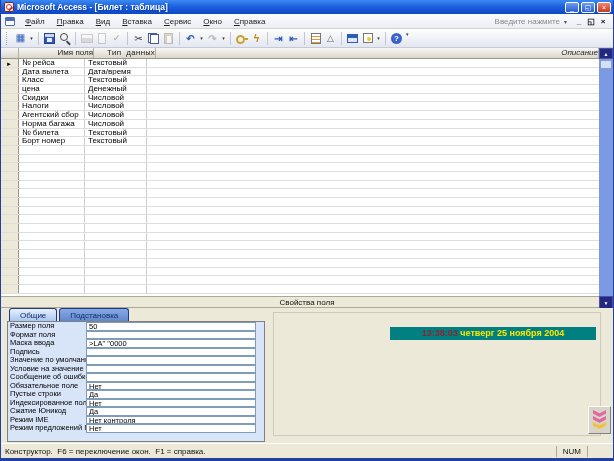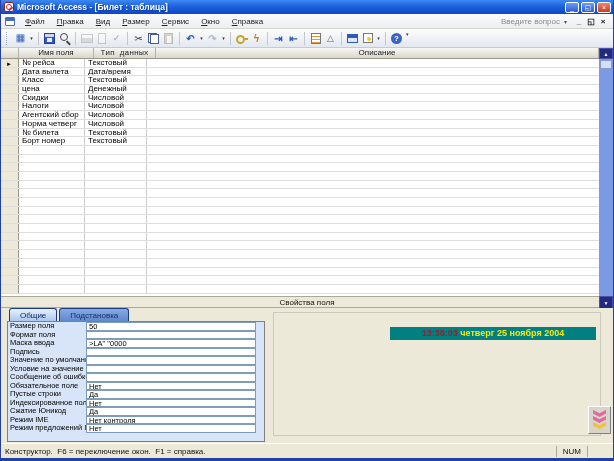--- a/index.html
+++ b/index.html
@@ -62,22 +62,22 @@
   .i-key::after{content:"";position:absolute;right:0;top:4.5px;width:5px;height:2px;background:#caa32a;}
   .i-props{width:10px;height:11px;border:1px solid #777;background:repeating-linear-gradient(180deg,#fff 0 2px,#e8963c 2px 3px);}
   .i-dbwin{width:11px;height:9px;border:1px solid #2d5bb8;background:linear-gradient(180deg,#2d5bb8 0 3px,#dce8fa 3px);}
   .i-newobj{width:10px;height:10px;border:1px solid #777;background:#fff;position:relative;}
   .i-newobj::after{content:"";position:absolute;right:1px;bottom:1px;width:4px;height:4px;background:#f4c430;border-radius:50%;}
   .i-help{width:11px;height:11px;border-radius:50%;background:#3a62c8;color:#fff;font-size:8px;font-weight:bold;text-align:center;line-height:11px;}
   .tbopts{margin-left:2px;font-size:5px;color:#333;align-self:flex-start;padding-top:2px;}
   
   .gridregion{position:relative;height:248px;background:#fff;overflow:hidden;}
   .ghead{display:flex;height:11px;margin-right:14px;background:linear-gradient(180deg,#f8f7f4,#d9d6ca);border-bottom:1px solid #9a968a;}
-  .ghead .hc{border-right:1px solid #b3b0a4;text-align:center;font-size:8px;line-height:10px;color:#222;overflow:hidden;}
-  .hc.sel{width:18px;} .hc.name{width:75px;} .hc.type{width:62px;font-family:Liberation Mono, monospace;} .hc.desc{flex:1;}
+  .ghead .hc{border-right:1px solid #b3b0a4;text-align:right;font-size:8px;line-height:10px;color:#222;overflow:hidden;}
+  .hc.sel{width:18px;} .hc.name{width:75px;} .hc.type{width:62px;font-family:Liberation Mono, monospace;} .hc.desc{flex:1;font-style:italic;}
   .gbody{margin-right:14px;}
   .grow{display:flex;height:8.7px;border-bottom:1px solid #dedede;}
   .gsel{width:18px;background:#ece9d8;border-right:1px solid #9a968a;flex:0 0 auto;}
   .gc{font-size:8px;line-height:8.5px;padding-left:3px;white-space:nowrap;overflow:hidden;border-right:1px solid #cccccc;}
   .gc.gname{width:66px;} .gc.gtype{width:62px;} .gc.gdesc{flex:1;border-right:none;}
   .rowmarker{position:absolute;left:5px;top:12px;font-size:6px;line-height:8px;color:#000;z-index:2;}
   
   .vscroll{position:absolute;right:0;top:0;width:14px;height:248px;background:#7c9ae4;display:flex;flex-direction:column;}
   .sbtn{height:11px;background:#23297e;color:#fff;font-size:5px;line-height:11px;text-align:center;border:1px solid #4a50a8;}
   .sthumb{height:9px;margin:1px;background:#d5def5;border:1px solid #8898c8;}
@@ -125,26 +125,26 @@
     <span class="winbtn close">×</span>
   </div>
 
   <div class="menubar">
     <span class="mdi-icon"></span>
     <nav class="menus">
 
     <span class="menu-item">Файл</span>
         <span class="menu-item">Правка</span>
         <span class="menu-item">Вид</span>
-        <span class="menu-item">Размер</span>
+        <span class="menu-item">Вставка</span>
         <span class="menu-item">Сервис</span>
         <span class="menu-item">Окно</span>
         <span class="menu-item">Справка</span>
       </nav>
-    <span class="qbox">Введите вопрос</span>
+    <span class="qbox">Введите нажмите</span>
     <span class="qdrop">▾</span>
     <span class="mdictl">_</span>
     <span class="mdictl">◱</span>
     <span class="mdictl">×</span>
   </div>
 
   <div class="toolbar">
     <span class="tbgrip"></span>
     <span class="tbtn">
         <span class="g-view">▦</span>
@@ -276,21 +276,21 @@
 
         <div class="grow">
           <span class="gsel"></span>
           <span class="gc gname">Агентский сбор</span>
           <span class="gc gtype">Числовой</span>
           <span class="gc gdesc"></span>
         </div>
 
         <div class="grow">
           <span class="gsel"></span>
-          <span class="gc gname">Норма четверг</span>
+          <span class="gc gname">Норма багажа</span>
           <span class="gc gtype">Числовой</span>
           <span class="gc gdesc"></span>
         </div>
 
         <div class="grow">
           <span class="gsel"></span>
           <span class="gc gname">№ билета</span>
           <span class="gc gtype">Текстовый</span>
           <span class="gc gdesc"></span>
         </div>

